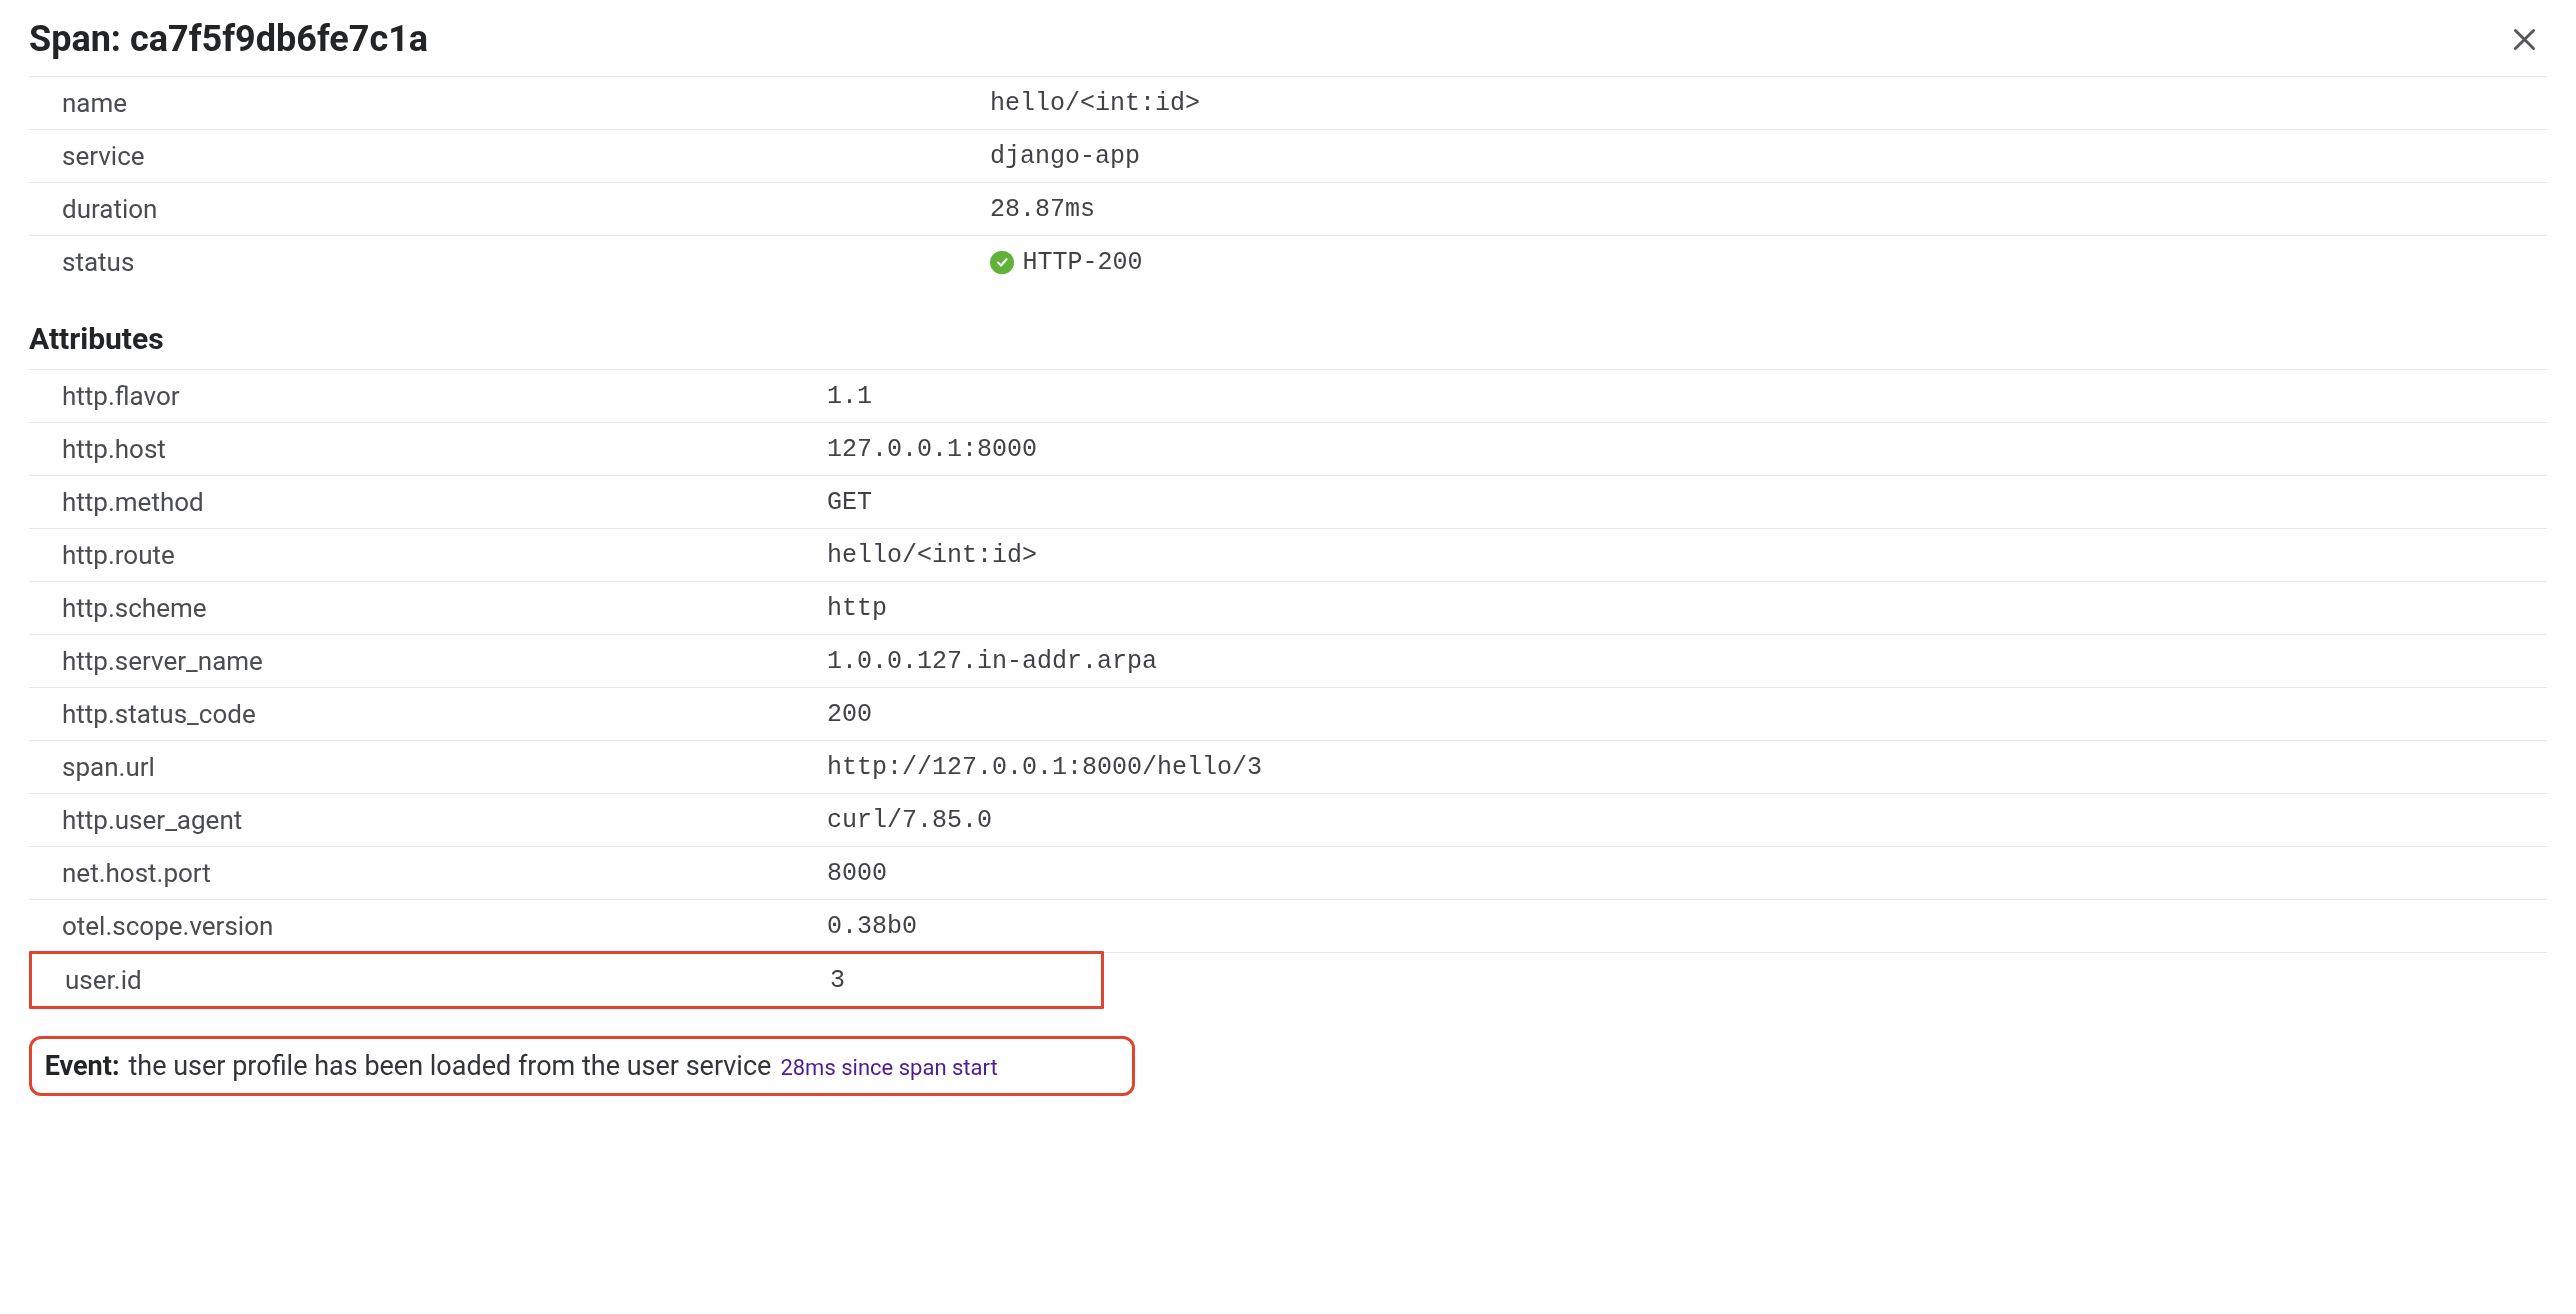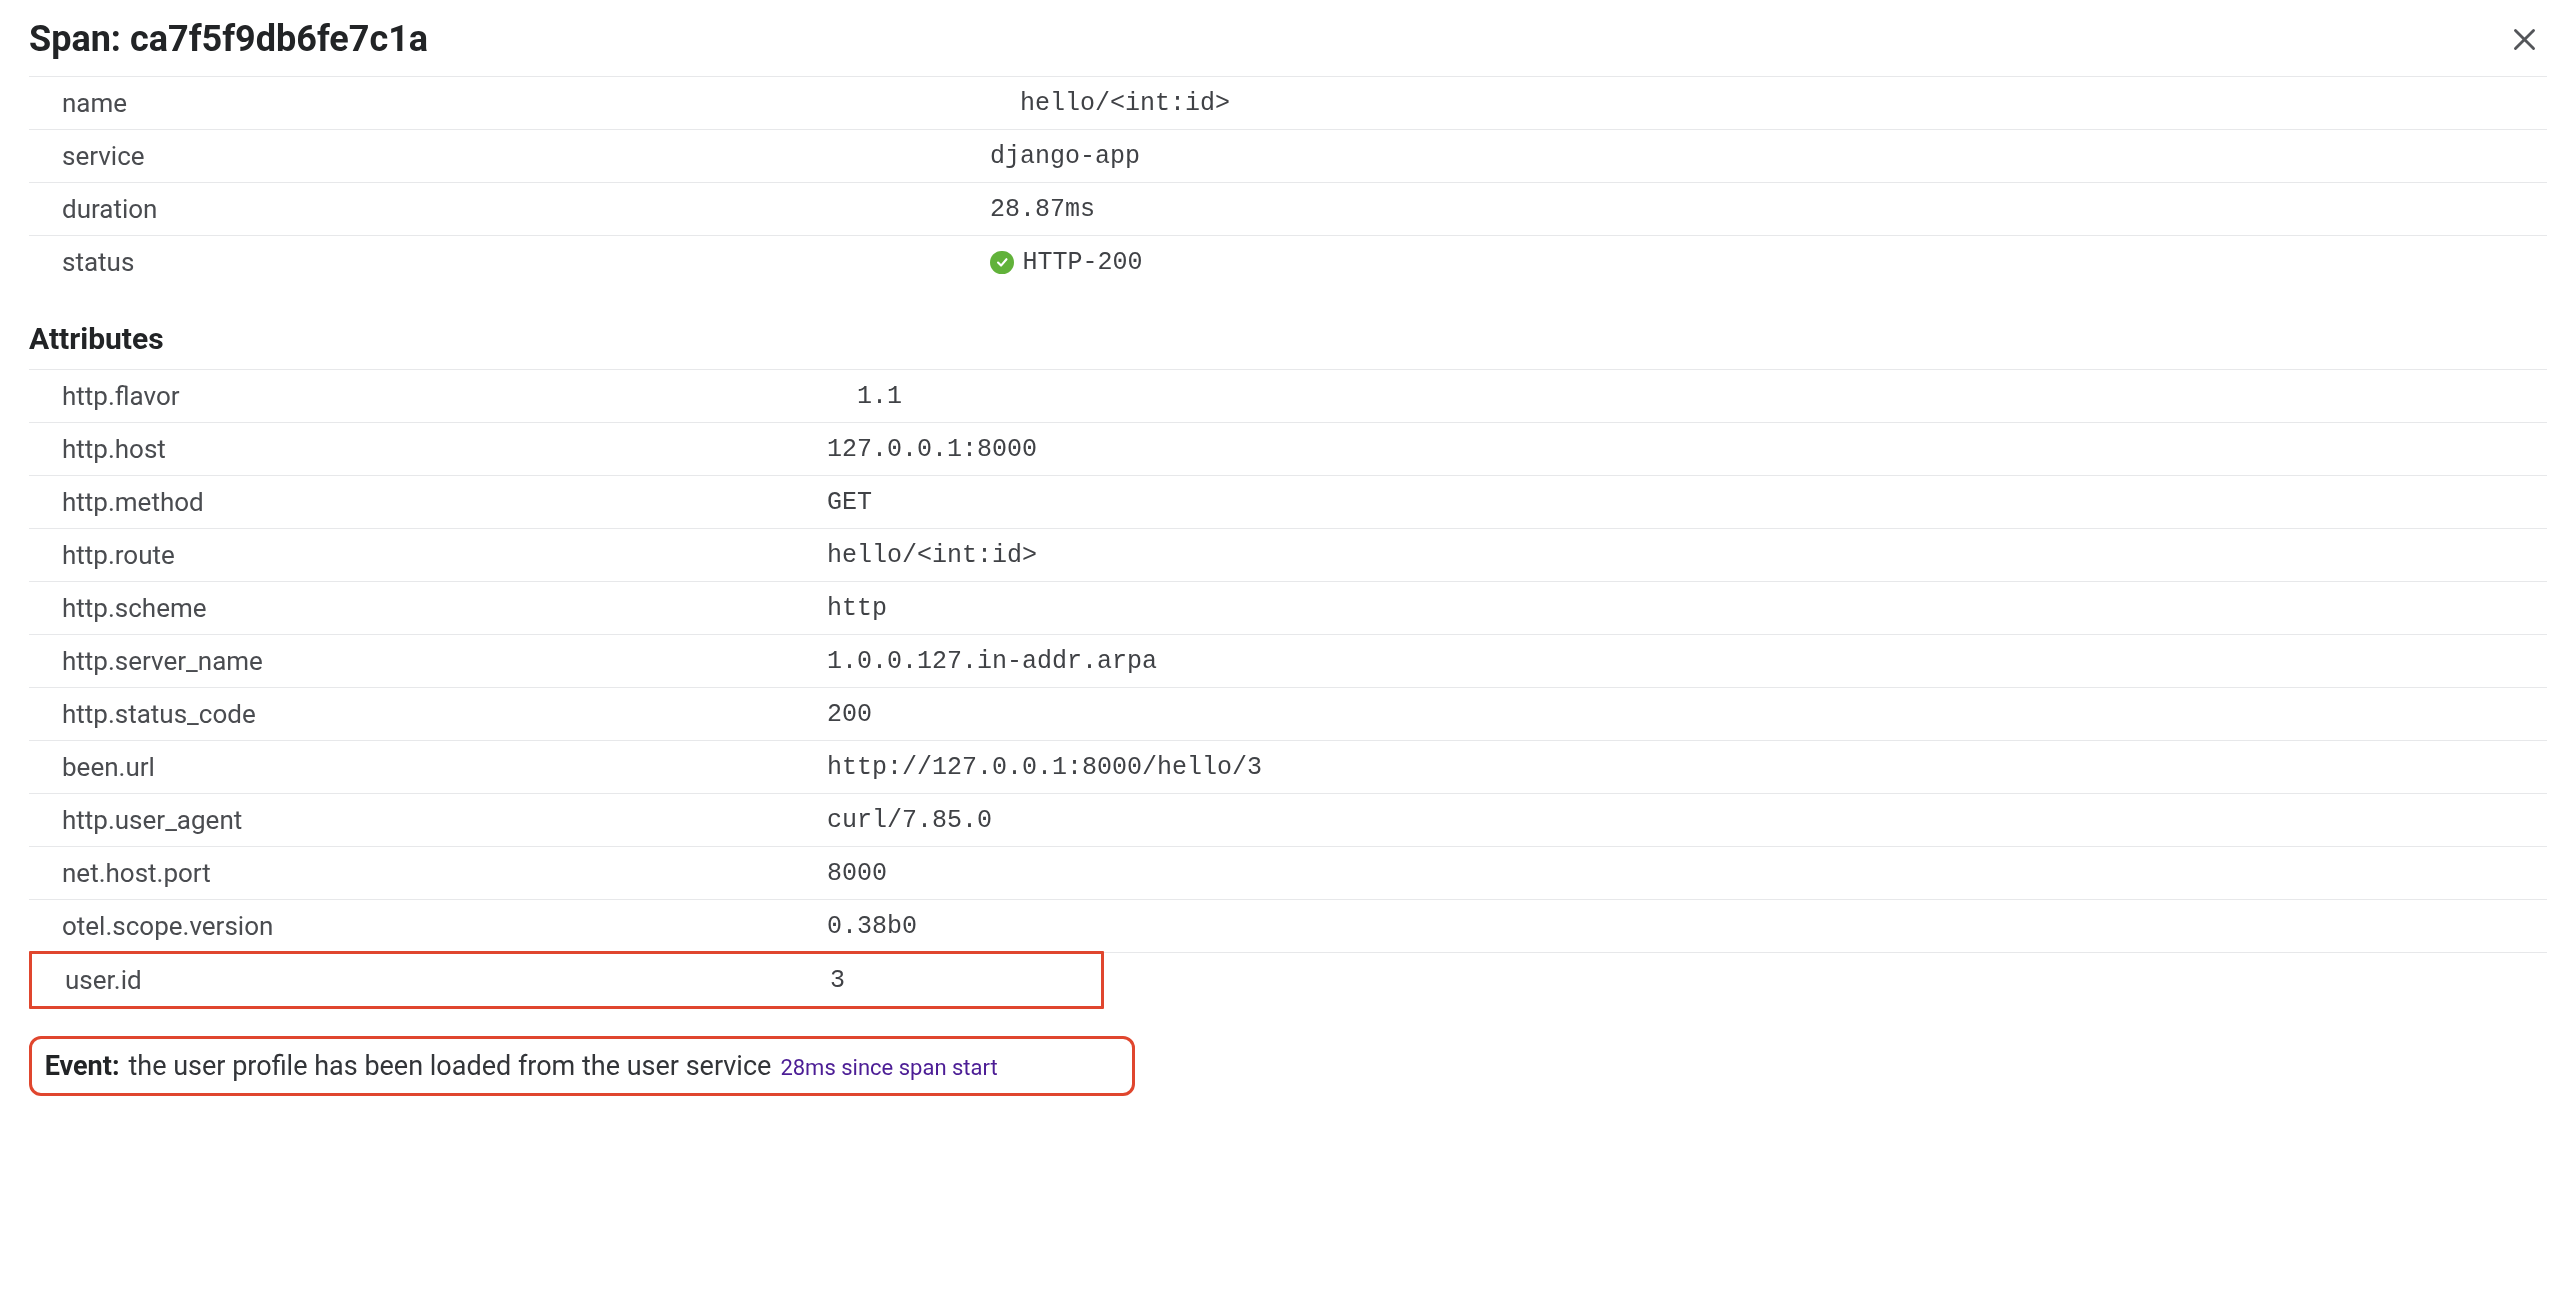--- a/index.html
+++ b/index.html
@@ -43,21 +43,20 @@
     border-collapse: collapse;
   }
   .kv-row {
     display: flex;
     border-bottom: 0.9px solid #e7e8ea;
     padding: 11px 0;
     align-items: center;
   }
   .kv-row:first-child {
     border-top: 0.9px solid #e7e8ea;
-    gap: 30px;
   }
   .kv-key {
     flex: 0 0 961px;
     color: #4a4c50;
     font-weight: 400;
     padding-left: 33px;
     font-size: 26px;
   }
   .kv-val {
     flex: 1 1 auto;
@@ -213,21 +212,21 @@
       </div>
       <div class="kv-row">
         <div class="kv-key">http.server_name</div>
         <div class="kv-val">1.0.0.127.in-addr.arpa</div>
       </div>
       <div class="kv-row">
         <div class="kv-key">http.status_code</div>
         <div class="kv-val">200</div>
       </div>
       <div class="kv-row">
-        <div class="kv-key">been.url</div>
+        <div class="kv-key">span.url</div>
         <div class="kv-val">http://127.0.0.1:8000/hello/3</div>
       </div>
       <div class="kv-row">
         <div class="kv-key">http.user_agent</div>
         <div class="kv-val">curl/7.85.0</div>
       </div>
       <div class="kv-row">
         <div class="kv-key">net.host.port</div>
         <div class="kv-val">8000</div>
       </div>

